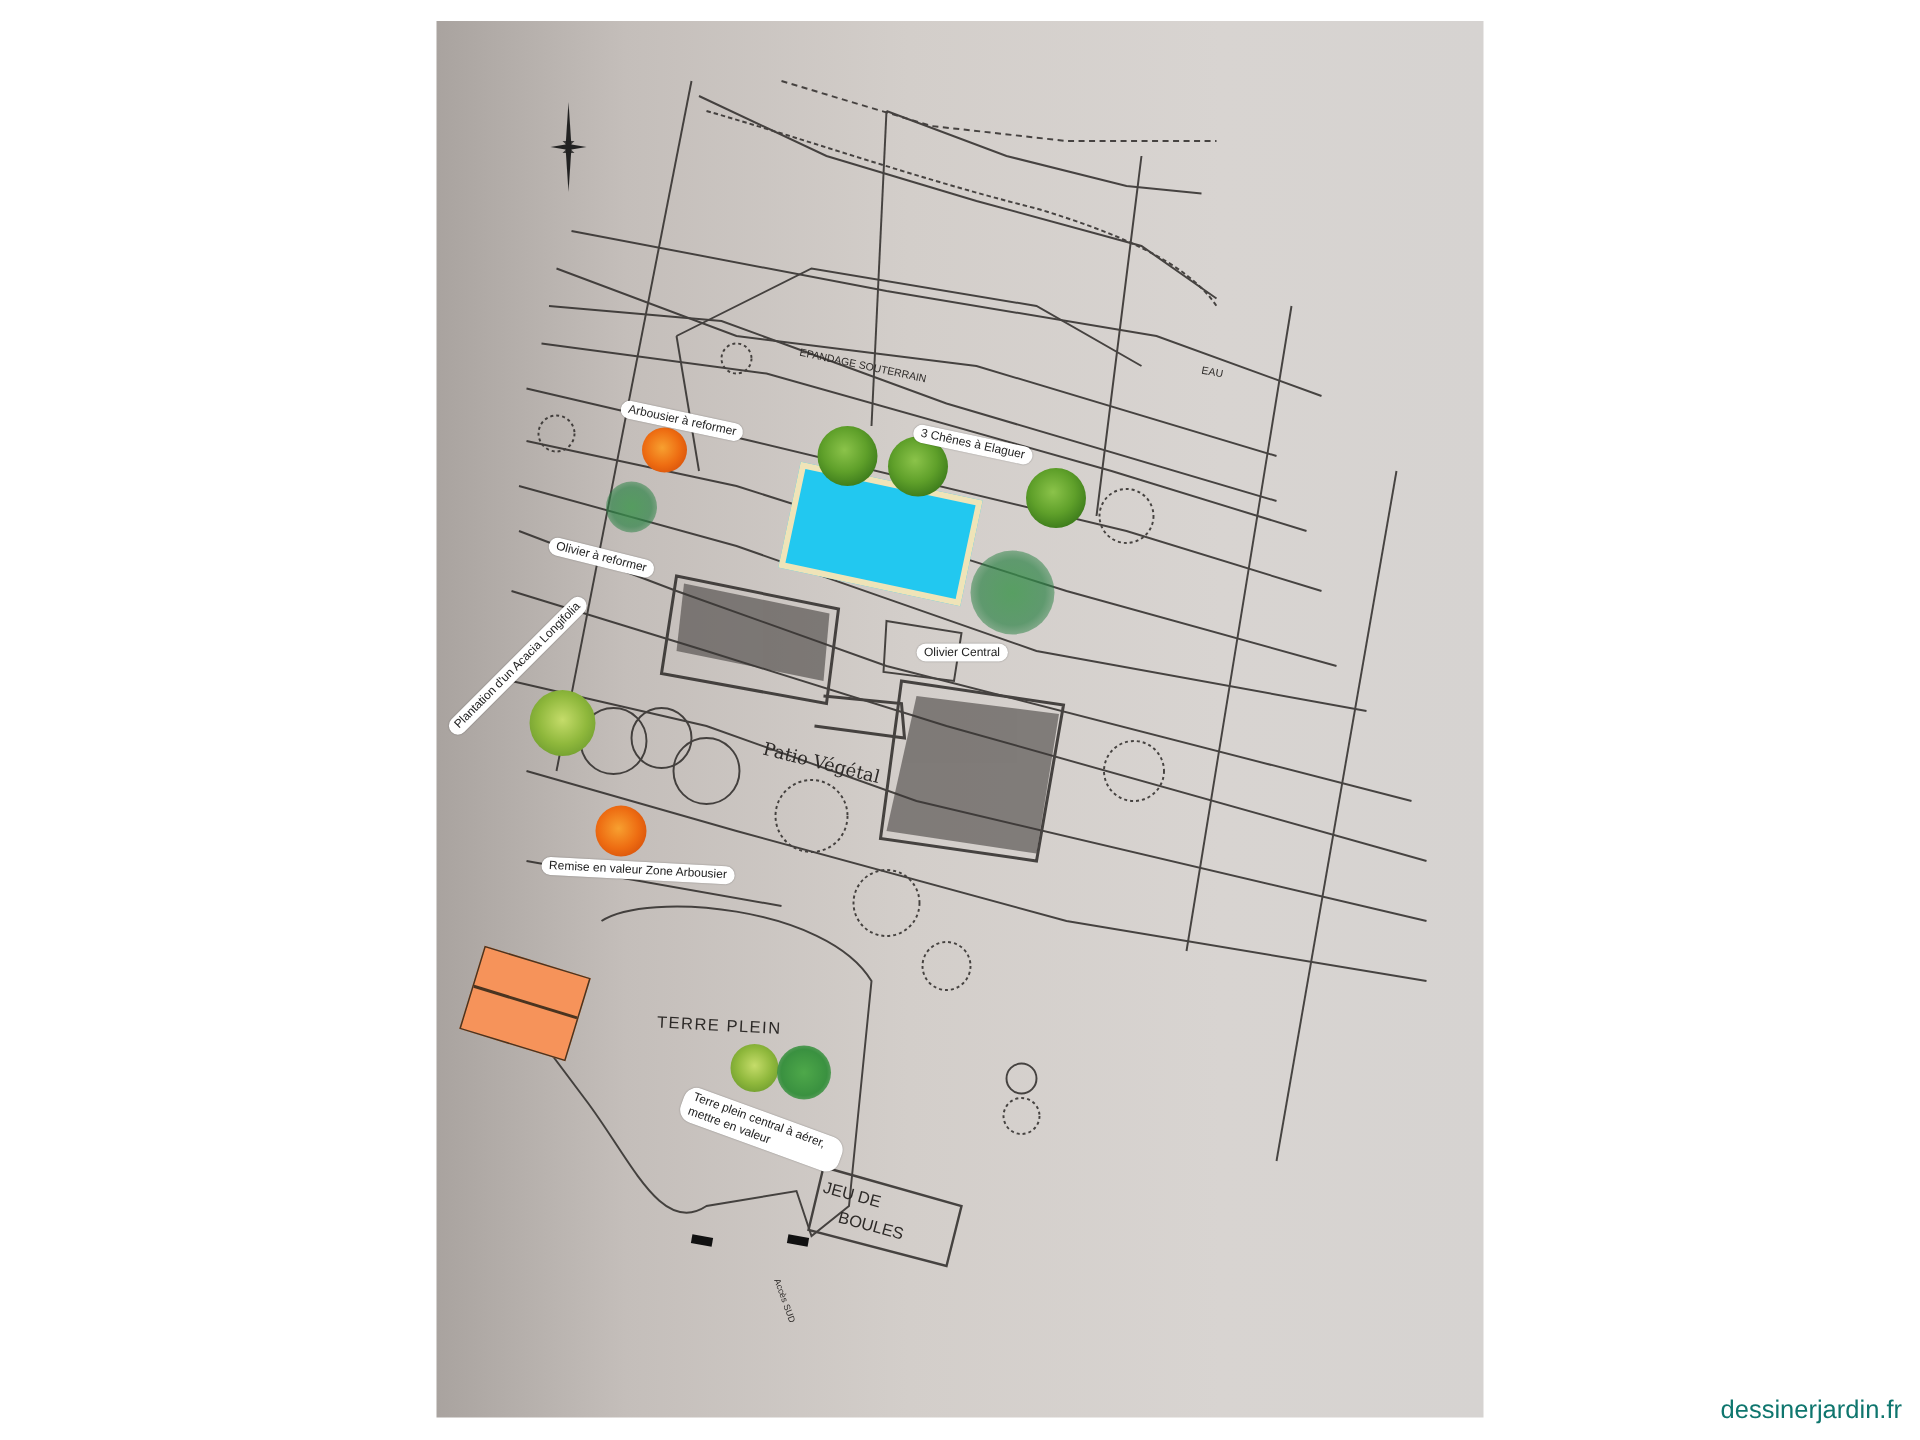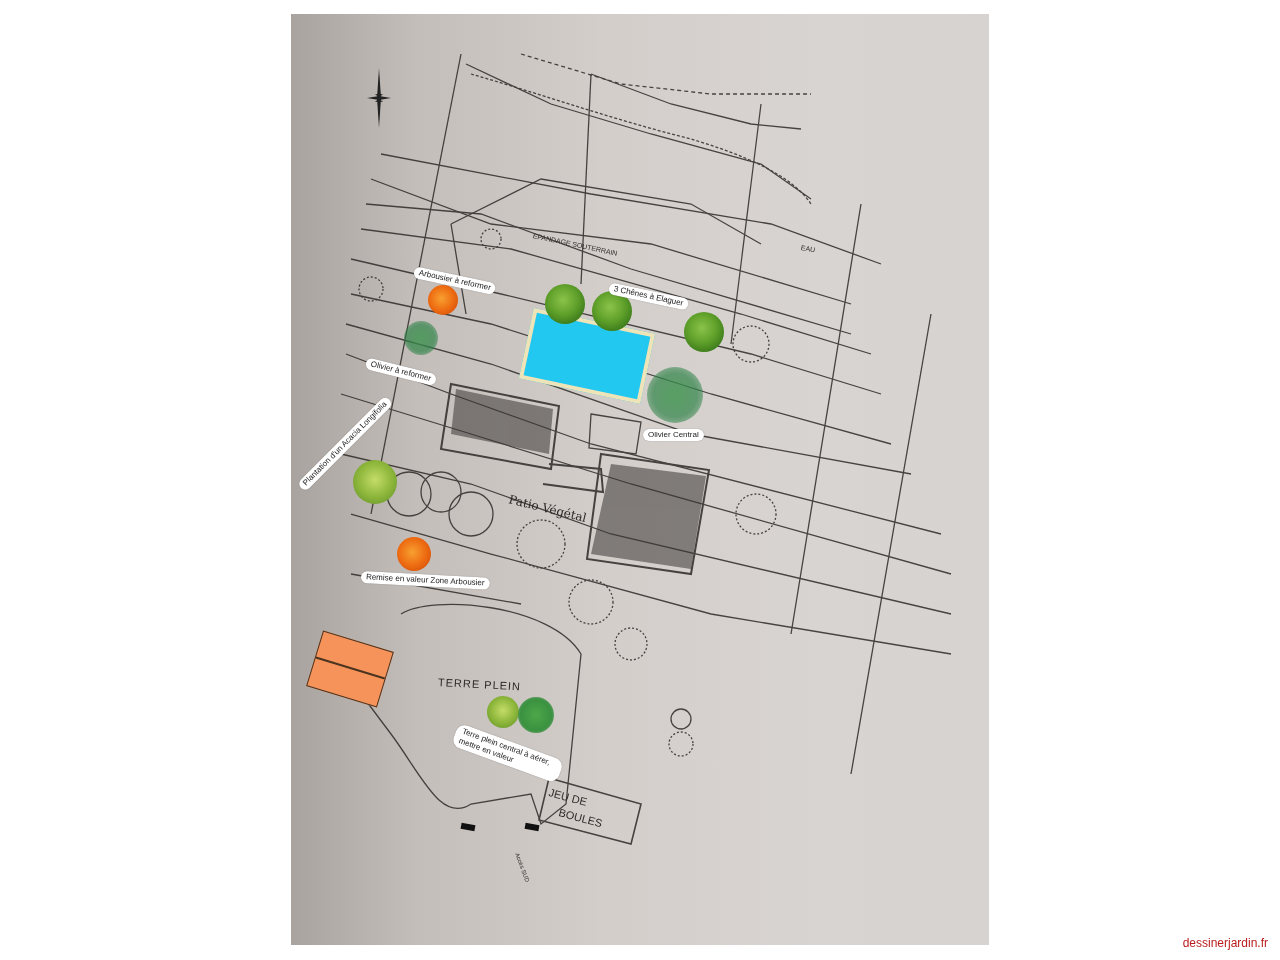--- a/index.html
+++ b/index.html
@@ -26,21 +26,21 @@
   .pool {
     position:absolute; left:234px; top:306px; width:116px; height:64px;
     background:#22c8f0; border:4px solid #efe4b8; transform:rotate(12deg); transform-origin:center;
   }
   .shed {
     position:absolute; left:22px; top:626px; width:72px; height:56px;
     transform:rotate(17deg); border:1.5px solid #4a3420; background:#f6935a;
   }
   .shed .divider { position:absolute; left:0; right:0; top:26px; height:2px; background:#4a3420; }
   .watermark {
-    position:absolute; right:12px; bottom:10px; font-size:12px; color:#b91c1c;text-align:right;
+    position:absolute; right:12px; bottom:10px; font-size:17px; color:#0f766e;text-align:right;
   }
 </style>
 </head>
 <body>
 
 <div class="plan">
   <svg class="lines" width="698" height="931" viewBox="0 0 698 931">
     <g stroke="#2d2a28" stroke-width="1.3" fill="none" opacity="0.85">
 
       <path d="M175 50 L260 90 L360 120 L470 150 L520 185"></path>
@@ -129,19 +129,19 @@
   <div class="tree olive" style="left:113px;top:307px;width:34px;height:34px;"></div>
   <div class="tree olive" style="left:356px;top:353px;width:56px;height:56px;"></div>
   <div class="tree acacia" style="left:62px;top:446px;width:44px;height:44px;"></div>
   <div class="tree arbousier" style="left:106px;top:523px;width:34px;height:34px;"></div>
   <div class="tree acacia" style="left:196px;top:682px;width:32px;height:32px;"></div>
   <div class="tree olive" style="left:227px;top:683px;width:36px;height:36px;background:radial-gradient(circle,#4ea84a 0%,#3a9140 60%,rgba(58,145,64,0.4) 100%);"></div>
 
   <div class="label" style="left:123px;top:252px;transform:rotate(12deg);">Arbousier à reformer</div>
   <div class="label" style="left:318px;top:268px;transform:rotate(12deg);">3 Chênes à Elaguer</div>
   <div class="label" style="left:75px;top:343px;transform:rotate(14deg);">Olivier à reformer</div>
-  <div class="label" style="left:352px;top:415px;">Olivier Central</div>
+  <div class="label" style="left:320px;top:415px;">Olivier Central</div>
   <div class="label" style="left:10px;top:468px;transform:rotate(-45deg);">Plantation d'un Acacia Longifolia</div>
   <div class="label" style="left:70px;top:557px;transform:rotate(3deg);">Remise en valeur Zone Arbousier</div>
   <div class="label multi" style="left:164px;top:708px;transform:rotate(20deg);">Terre plein central à aérer, mettre en valeur</div>
 </div>
 
 <div class="watermark">dessinerjardin.fr</div>
 
 </body></html>

